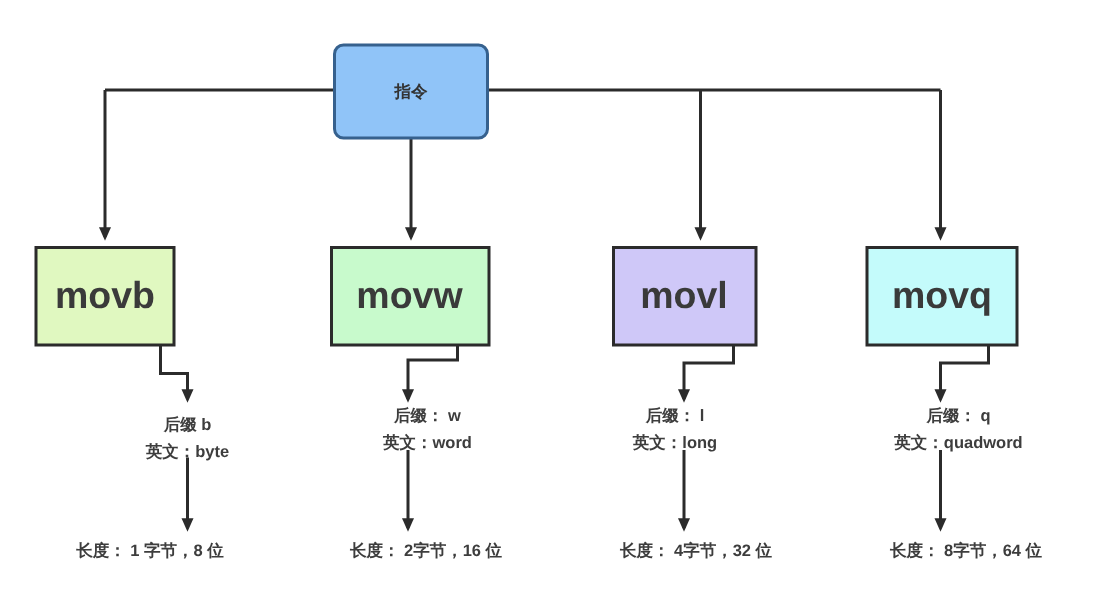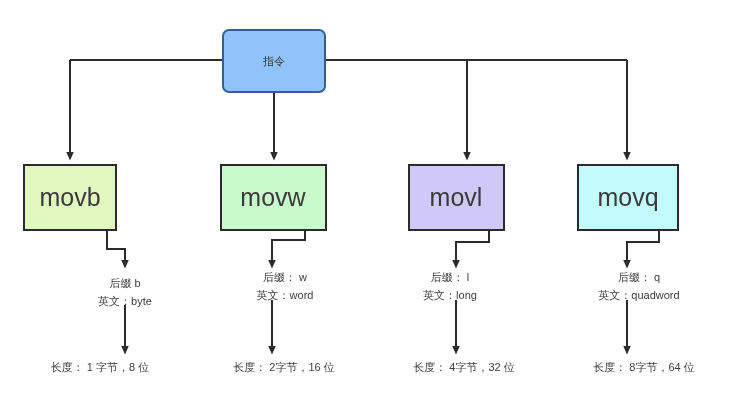--- a/index.html
+++ b/index.html
@@ -11,20 +11,21 @@
     width: 729px;
     height: 409px;
     overflow: hidden;
     font-family: "Liberation Sans", "DejaVu Sans", sans-serif;
   }
   #diagram-root {
     position: relative;
     width: 729px;
     height: 409px;
     background: #ffffff;
+    font-weight: bold;
   }
   svg.diagram-canvas {
     position: absolute;
     top: 0;
     left: 0;
     width: 729px;
     height: 409px;
   }
   .node-rect {
     stroke: #2b2b2b;

